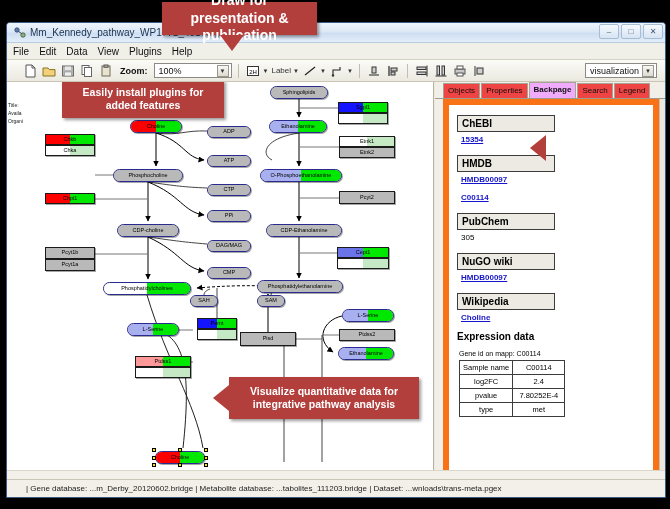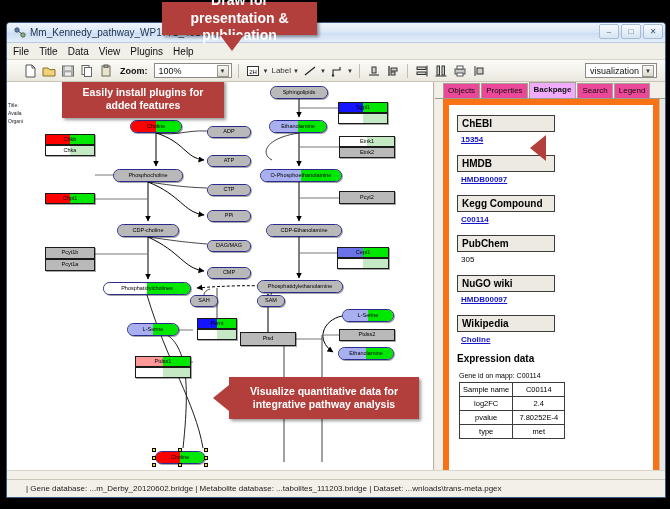--- a/index.html
+++ b/index.html
@@ -103,21 +103,21 @@
     width:232px; height:399px;
     background:#f1efe7;
   }
   #tab-strip {
     position:absolute; left:0; top:0; width:100%; height:17px;
     background:#f1efe7; display:flex; align-items:flex-end; padding-left:8px;
     border-bottom:1px solid #9d9a8e;
   }
   .tab {
     font-size:8px; color:#111; padding:2px 4px 2px 4px;
-    background:#ec4899; border:1px solid #a5a296; border-bottom:none;
+    background:#ef4444; border:1px solid #a5a296; border-bottom:none;
     margin-right:1px; line-height:10px;
   }
   .tab.active { background:#f0abfc; font-weight:bold; padding-bottom:3px; }
   #backpage {
     position:absolute; left:8px; top:17px;
     width:216px; height:382px;
     background:#fff; border:6px solid #f97316;
     overflow:hidden;
   }
   #backpage-inner { padding:8px 6px 4px 8px; }
@@ -218,21 +218,21 @@
       <span id="title-text">Mm_Kennedy_pathway_WP1771_45176.gpml</span>
       <span class="winbtns">
         <span class="winbtn">–</span>
         <span class="winbtn">□</span>
         <span class="winbtn">✕</span>
       </span>
     </div>
 
     <div id="menu-bar">
       <span class="mi">File</span>
-      <span class="mi">Title</span>
+      <span class="mi">Edit</span>
       <span class="mi">Data</span>
       <span class="mi">View</span>
       <span class="mi">Plugins</span>
       <span class="mi">Help</span>
     </div>
 
     <div id="tool-bar">
       <span class="tb-icon">
         <svg width="14" height="14" viewBox="0 0 14 14">
             <path d="M3 1h6l3 3v9H3z" fill="#fff" stroke="#555" stroke-width="1"></path>
@@ -588,21 +588,20 @@
       </div>
 
       <div id="backpage">
         <div id="backpage-inner">
           <div class="bp-header">ChEBI</div>
           <a class="bp-link">15354</a>
 
           <div class="bp-header">HMDB</div>
           <a class="bp-link">HMDB00097</a>
 
-          <div class="bp-header">Kegg Compound</div>
           <a class="bp-link">C00114</a>
 
           <div class="bp-header">PubChem</div>
           <span class="bp-plain">305</span>
 
           <div class="bp-header">NuGO wiki</div>
           <a class="bp-link">HMDB00097</a>
 
           <div class="bp-header">Wikipedia</div>
           <a class="bp-link">Choline</a>

